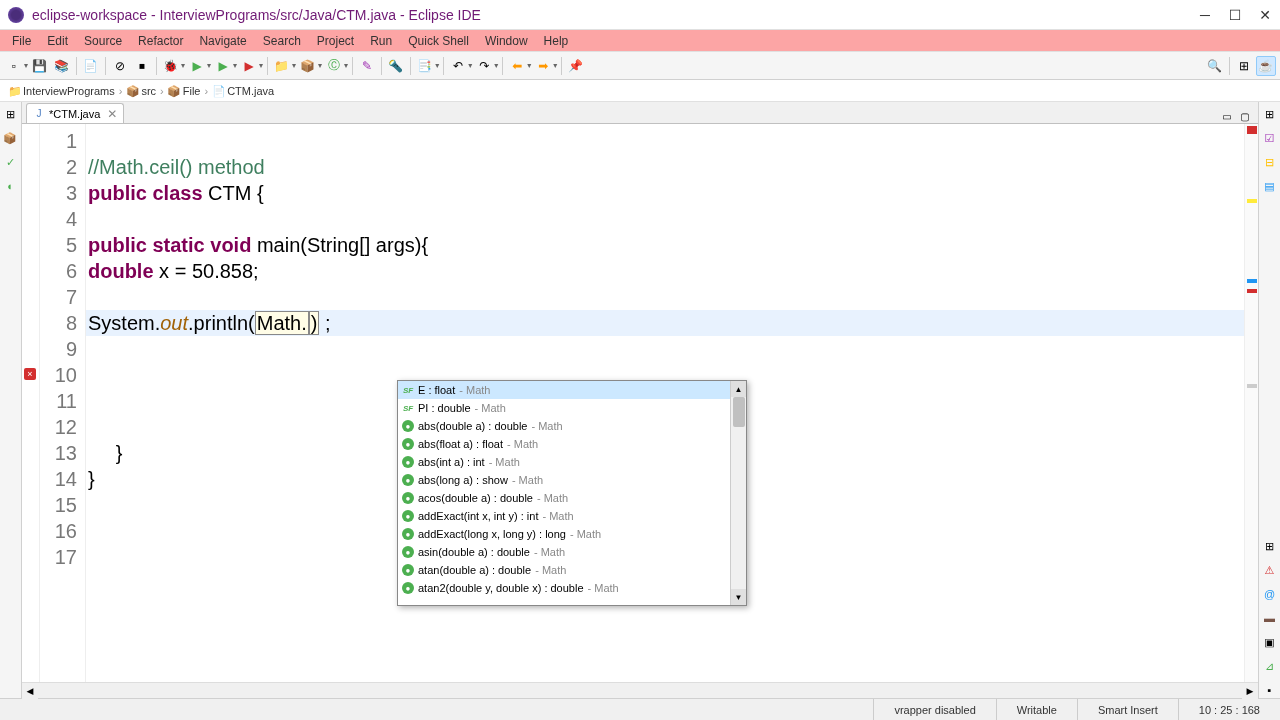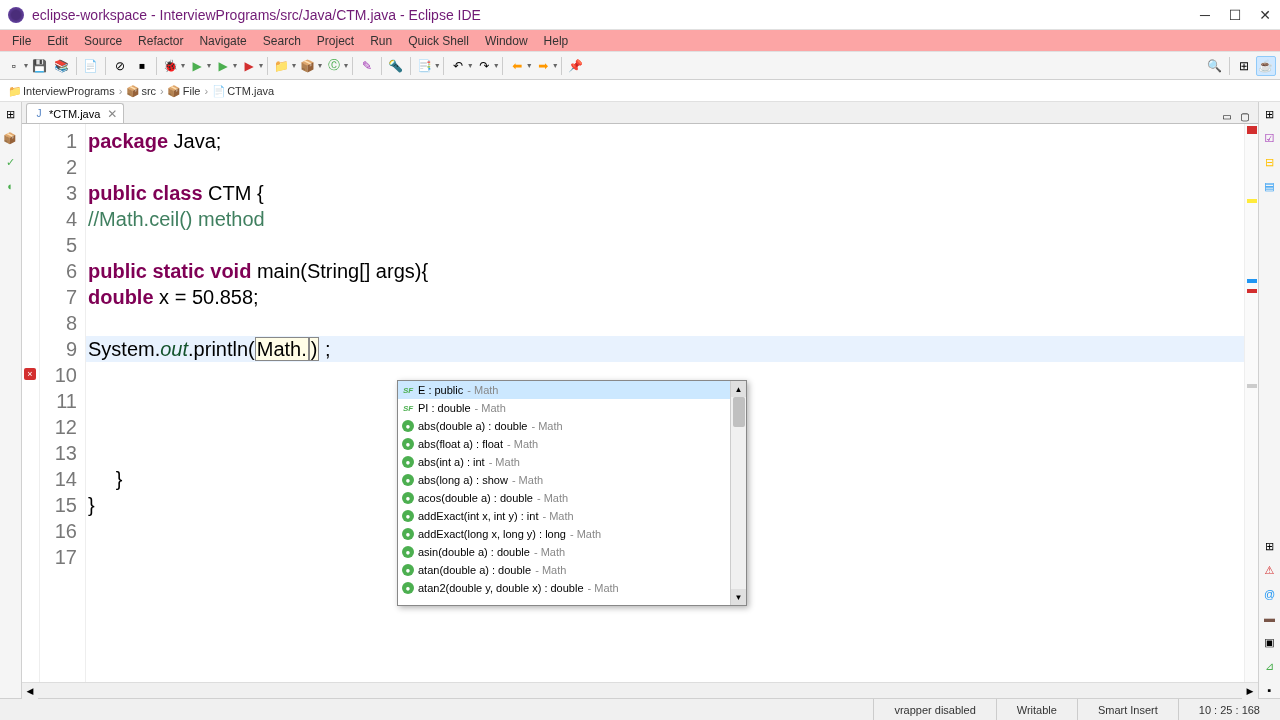--- a/index.html
+++ b/index.html
@@ -39,21 +39,21 @@
 .code-area { flex: 1; display: flex; position: relative; overflow: hidden; }
 .line-numbers { width: 46px; background: #fff; text-align: right; padding: 4px 8px 4px 4px; font-family: Consolas, monospace; font-size: 20px; color: #787878; user-select: none; border-right: 1px solid #eee; }
 .line-numbers .ln { height: 26px; line-height: 26px; }
 .marker-bar { width: 18px; background: #fff; border-right: 1px solid #eee; position:relative; }
 .error-marker { position:absolute; left:2px; width:12px; height:12px; background:#d32f2f; border-radius:2px; font-size:9px; color:#fff; display:flex; align-items:center; justify-content:center; }
 .code-content { flex: 1; padding: 4px 0; font-family: Consolas, monospace; font-size: 20px; position: relative; }
 .code-line { height: 26px; line-height: 26px; white-space: pre; padding-left: 2px; }
 .code-line.current { background: #e8f2fe; }
 .kw { color: #7f0055; font-weight: bold; }
 .com { color: #3f7f5f; }
-.it { color: #14532d; font-style: italic; }
+.it { color: #a16207; font-style: italic; }
 .box-highlight { border: 1px solid #888; padding: 0 1px; background: #fffde7; }
 
 .autocomplete { position: absolute; left: 397px; top: 380px; width: 350px; height: 226px; background: #fff; border: 1px solid #888; box-shadow: 2px 2px 6px rgba(0,0,0,0.3); display: flex; flex-direction: column; z-index: 100; }
 .ac-list { flex: 1; overflow: hidden; position: relative; }
 .ac-item { height: 18px; display: flex; align-items: center; padding: 0 4px; font-size: 11px; gap: 4px; cursor: pointer; }
 .ac-item.selected { background: #cce8ff; }
 .ac-icon { width: 12px; height: 12px; border-radius: 50%; flex-shrink: 0; display:flex; align-items:center; justify-content:center; font-size:8px; color:#fff;font-style:italic; }
 .ac-icon.field { background: #4caf50; }
 .ac-icon.method { background: #4caf50; }
 .ac-sig { color: #000; }
@@ -220,24 +220,23 @@
           <div class="ln">17</div>
         </div>
       <div class="code-content" id="code-content">
         <div class="overview-ruler">
           <div class="ov-mark" style="top:2px;background:#d32f2f;height:8px;"></div>
           <div class="ov-mark" style="top:75px;background:#ffeb3b"></div>
           <div class="ov-mark" style="top:155px;background:#2196f3"></div>
           <div class="ov-mark" style="top:165px;background:#d32f2f"></div>
           <div class="ov-mark" style="top:260px;background:#ccc"></div>
         </div>
-      <div class="code-line"><span class="kw">package</span><span> Java;</span></div>
-          <div class="code-line"></div>
+          <div class="code-line"></div>
+          <div class="code-line"><span class="com">//Math.ceil() method</span></div>
           <div class="code-line"><span class="kw">public</span><span> </span><span class="kw">class</span><span> CTM {</span></div>
-          <div class="code-line"><span class="com">//Math.ceil() method</span></div>
           <div class="code-line"></div>
           <div class="code-line"><span class="kw">public</span><span> </span><span class="kw">static</span><span> </span><span class="kw">void</span><span> main(String[] args){</span></div>
           <div class="code-line"><span class="kw">double</span><span> x = 50.858;</span></div>
           <div class="code-line"></div>
           <div class="code-line current"><span>System.</span><span class="it">out</span><span>.println</span><span>(</span><span class="box-highlight">Math.</span><span class="box-highlight">)</span><span> ;</span></div>
           <div class="code-line"></div>
           <div class="code-line"></div>
           <div class="code-line"></div>
           <div class="code-line"></div>
           <div class="code-line"><span>     }</span></div>
@@ -265,21 +264,21 @@
     <div class="gutter-icon">▣</div>
     <div class="gutter-icon" style="color:#4caf50">⊿</div>
     <div class="gutter-icon">▪</div>
   </div>
 </div>
 
 <div class="autocomplete">
   <div class="ac-list" id="ac-list">
     <div class="ac-item selected">
         <span class="ac-icon field" style="background: transparent; color: rgb(76, 175, 80); font-size: 8px; font-weight: bold;">SF</span>
-        <span class="ac-sig">E : public</span>
+        <span class="ac-sig">E : float</span>
         <span class="ac-cls"> - Math</span>
       </div>
       <div class="ac-item">
         <span class="ac-icon field" style="background: transparent; color: rgb(76, 175, 80); font-size: 8px; font-weight: bold;">SF</span>
         <span class="ac-sig">PI : double</span>
         <span class="ac-cls"> - Math</span>
       </div>
       <div class="ac-item">
         <span class="ac-icon method">●</span>
         <span class="ac-sig">abs(double a) : double</span>

